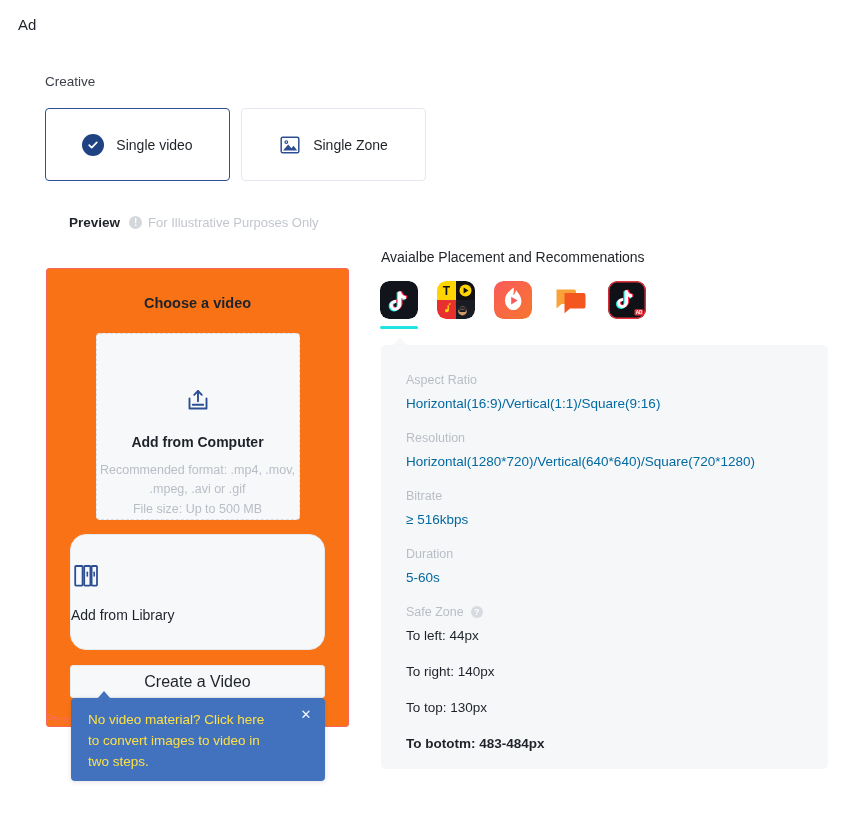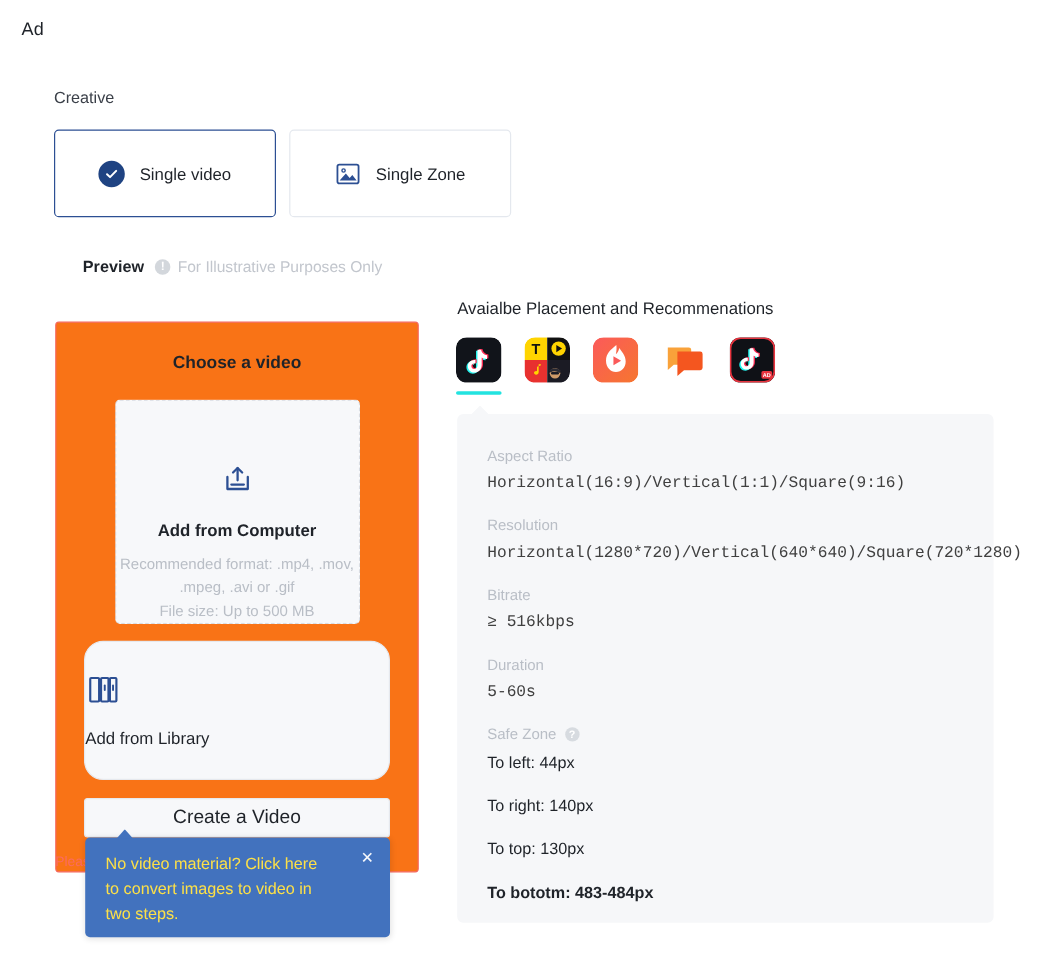--- a/index.html
+++ b/index.html
@@ -251,23 +251,22 @@
     padding: 28px 24px 0 25px;
   }
   .spec-key {
     font-size: 12.5px;
     color: #b9bec6;
     margin-bottom: 9px;
     display: flex; align-items: center; gap: 7px;
   }
   .spec-val {
     font-size: 13.5px;
-    color: #404040;
+    color: #0369a1;
     margin-bottom: 20px;
-    font-family: Liberation Mono, monospace;
   }
   .help-dot {
     width: 12px; height: 12px; border-radius: 50%;
     background: #d7dbe0;
     color: #ffffff;
     font-size: 9px; line-height: 12px;
     text-align: center;
     font-weight: bold;
     cursor: pointer;
     flex: 0 0 auto;

